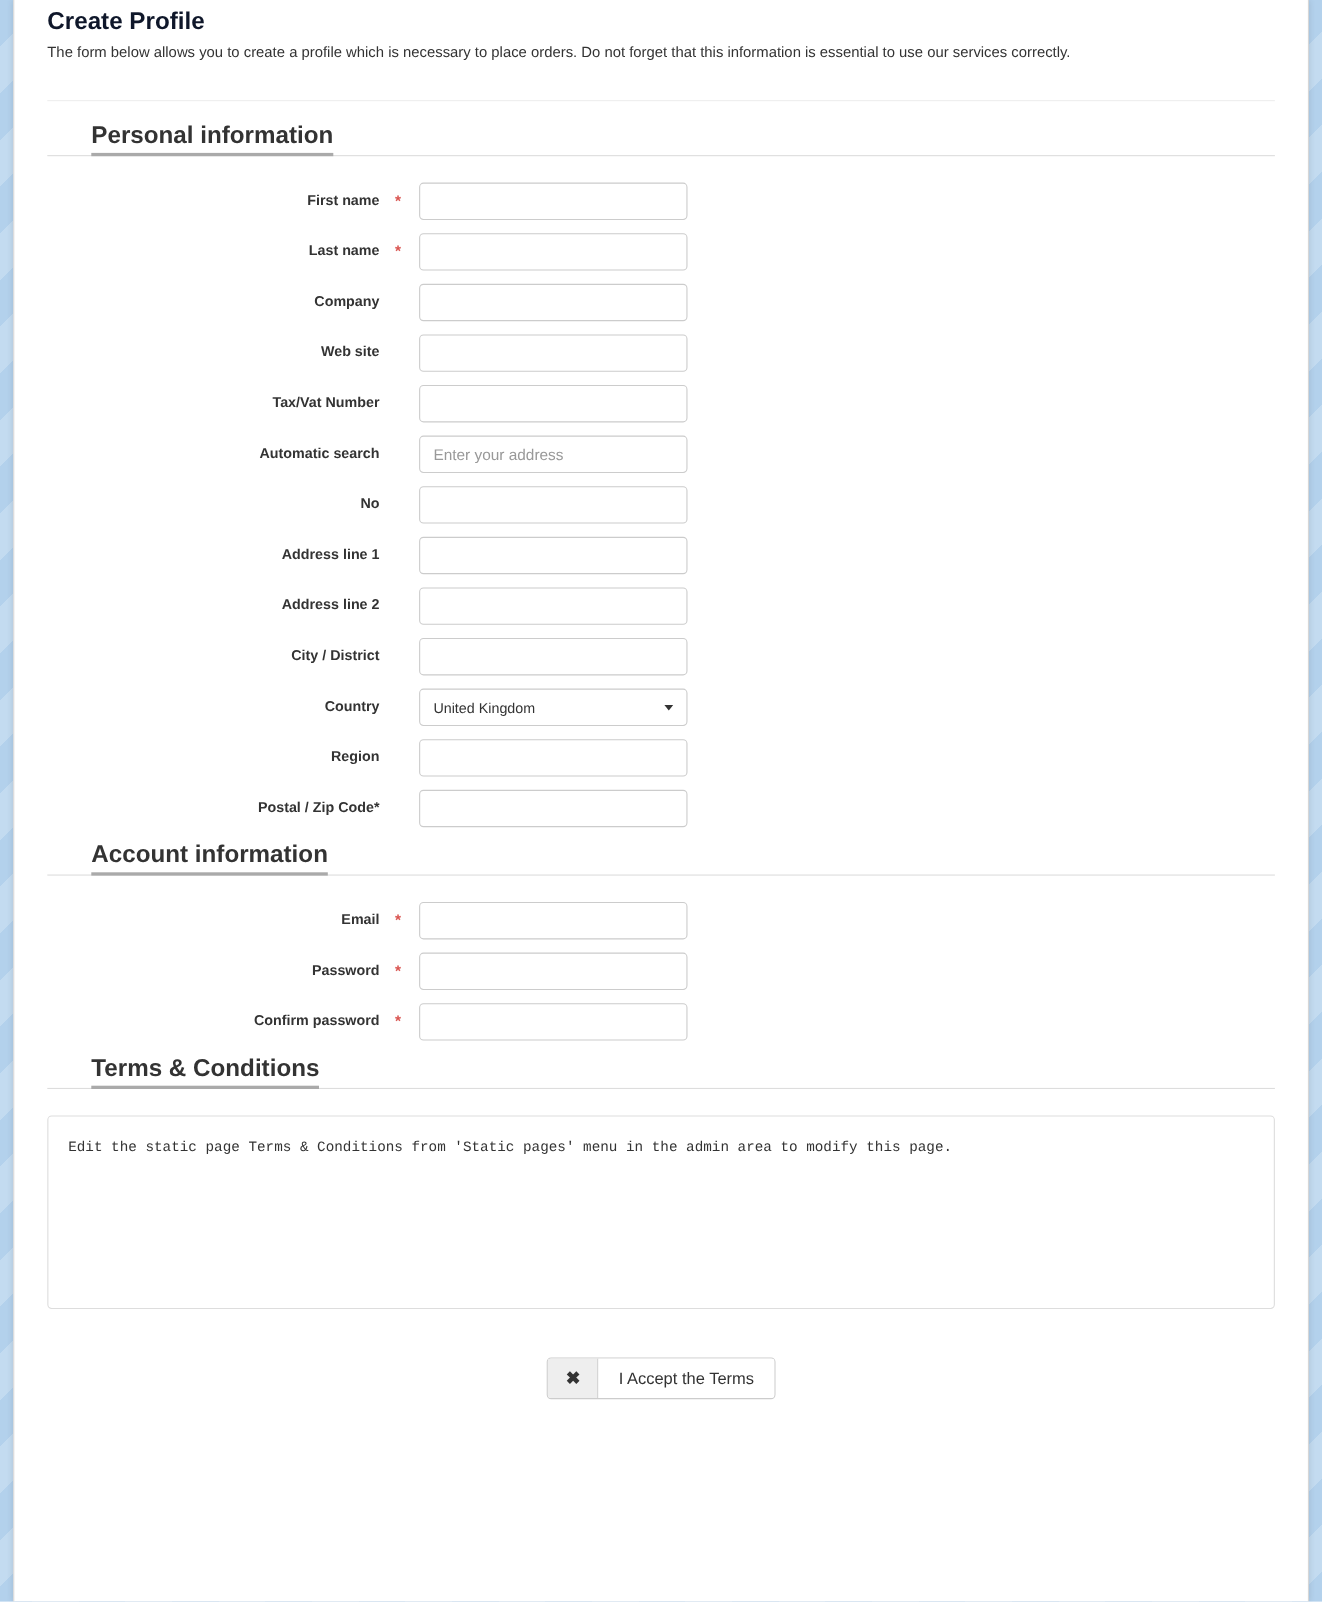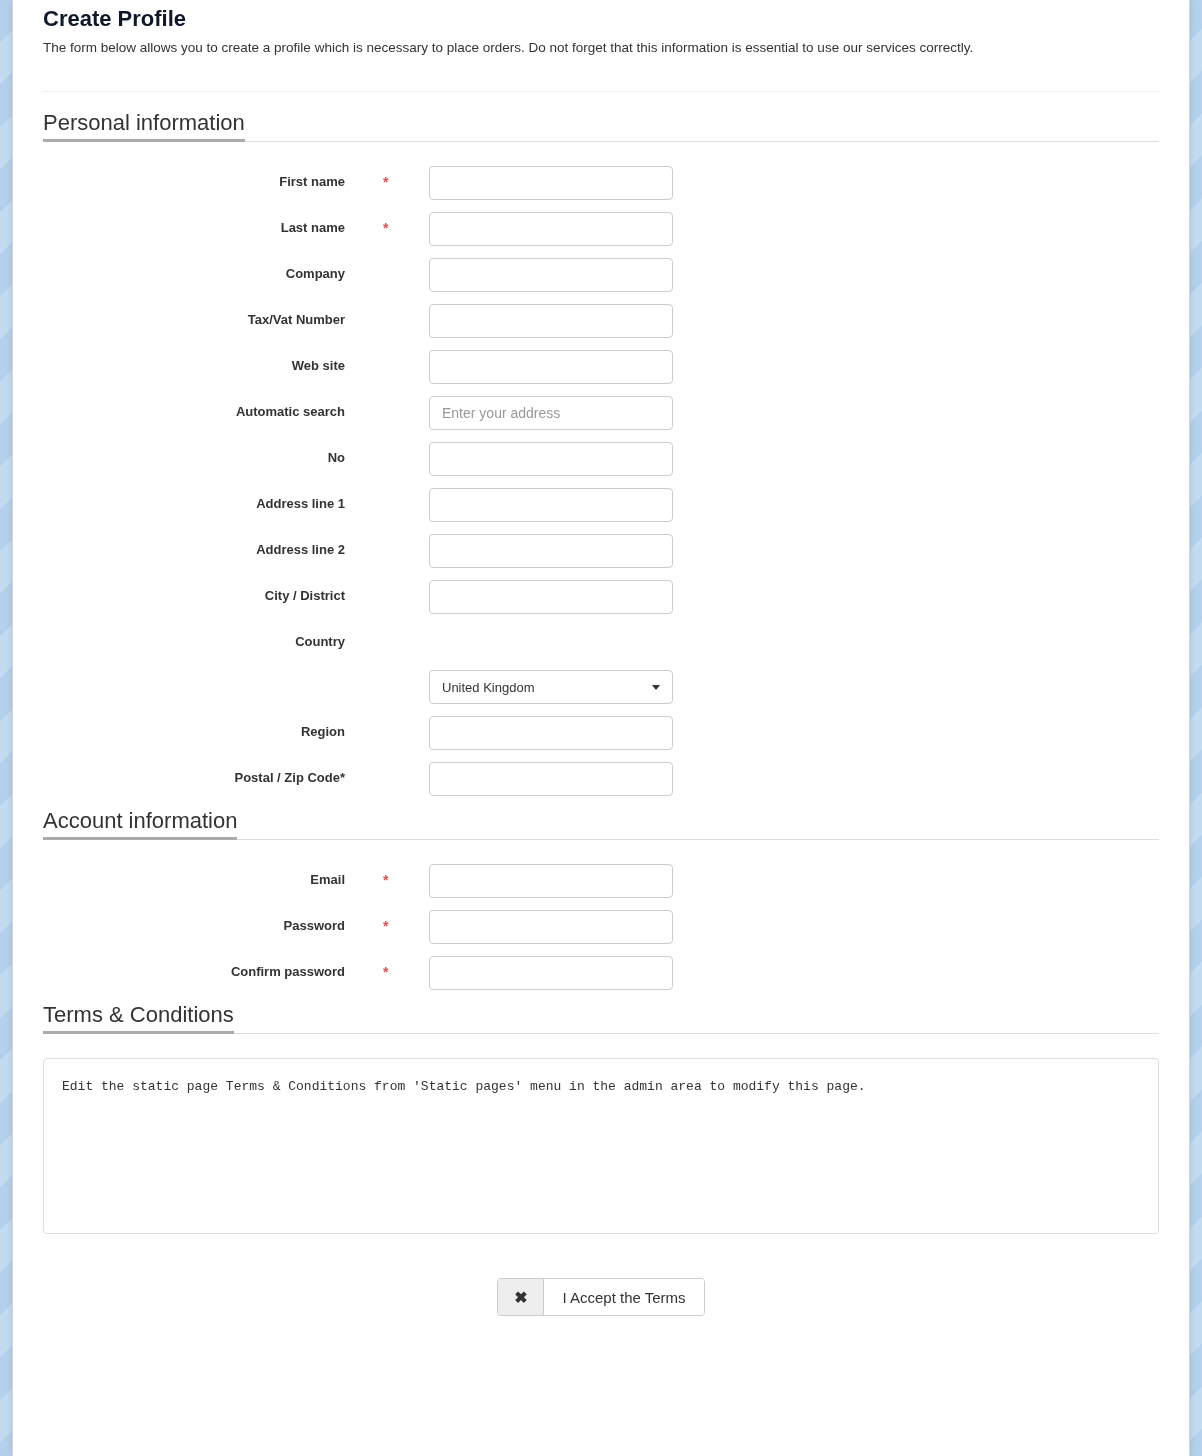--- a/index.html
+++ b/index.html
@@ -37,39 +37,39 @@
     font-size: 13.5px;
     color: #333;
     margin-bottom: 36px;
   }
   .divider-top {
     border-top: 1px solid #eee;
     margin-bottom: 18px;
   }
   .section-heading {
     font-size: 22px;
-    font-weight: 400;
+    font-weight: 700;
     color: #333;
     display: inline-block;
     border-bottom: 3px solid #aaa;
     padding-bottom: 3px;
     margin-bottom: -1px;
+    margin-left: 40px;
   }
   .section-rule {
     border-bottom: 1px solid #ddd;
     margin-bottom: 24px;
   }
   .section-wrap {
     margin-top: 6px;
   }
   .form-row {
     display: flex;
     align-items: flex-start;
     margin-bottom: 12px;
-    gap: 24px;
   }
   .form-label {
     width: 316px;
     text-align: right;
     font-weight: 700;
     font-size: 13px;
     color: #333;
     padding-top: 8px;
     padding-right: 14px;
   }
@@ -95,21 +95,20 @@
     color: #701a75;
     background: #fff;
   }
   .select-input {
     display: flex;
     align-items: center;
     justify-content: space-between;
     cursor: pointer;
     font-size: 13px;
     color: #333;
-    margin-top: 44px;
   }
   .caret-down {
     width: 0; height: 0;
     border-left: 4px solid transparent;
     border-right: 4px solid transparent;
     border-top: 5px solid #333;
   }
   .terms-box {
     border: 1px solid #ddd;
     border-radius: 4px;
@@ -184,27 +183,27 @@
       <div class="input-col"><input type="text" class="text-input" style=""></div>
     </div>
 
     <div class="form-row">
       <div class="form-label">Company</div>
       <div class="req-col"></div>
       <div class="input-col"><input type="text" class="text-input" style=""></div>
     </div>
 
     <div class="form-row">
+      <div class="form-label">Web site</div>
+      <div class="req-col"></div>
+      <div class="input-col"><input type="text" class="text-input" style=""></div>
+    </div>
+
+    <div class="form-row">
       <div class="form-label">Tax/Vat Number</div>
-      <div class="req-col"></div>
-      <div class="input-col"><input type="text" class="text-input" style=""></div>
-    </div>
-
-    <div class="form-row">
-      <div class="form-label">Web site</div>
       <div class="req-col"></div>
       <div class="input-col"><input type="text" class="text-input" style=""></div>
     </div>
   </div>
 
   <div class="section-wrap">
 
     <div class="form-row">
       <div class="form-label">Automatic search</div>
       <div class="req-col"></div>

